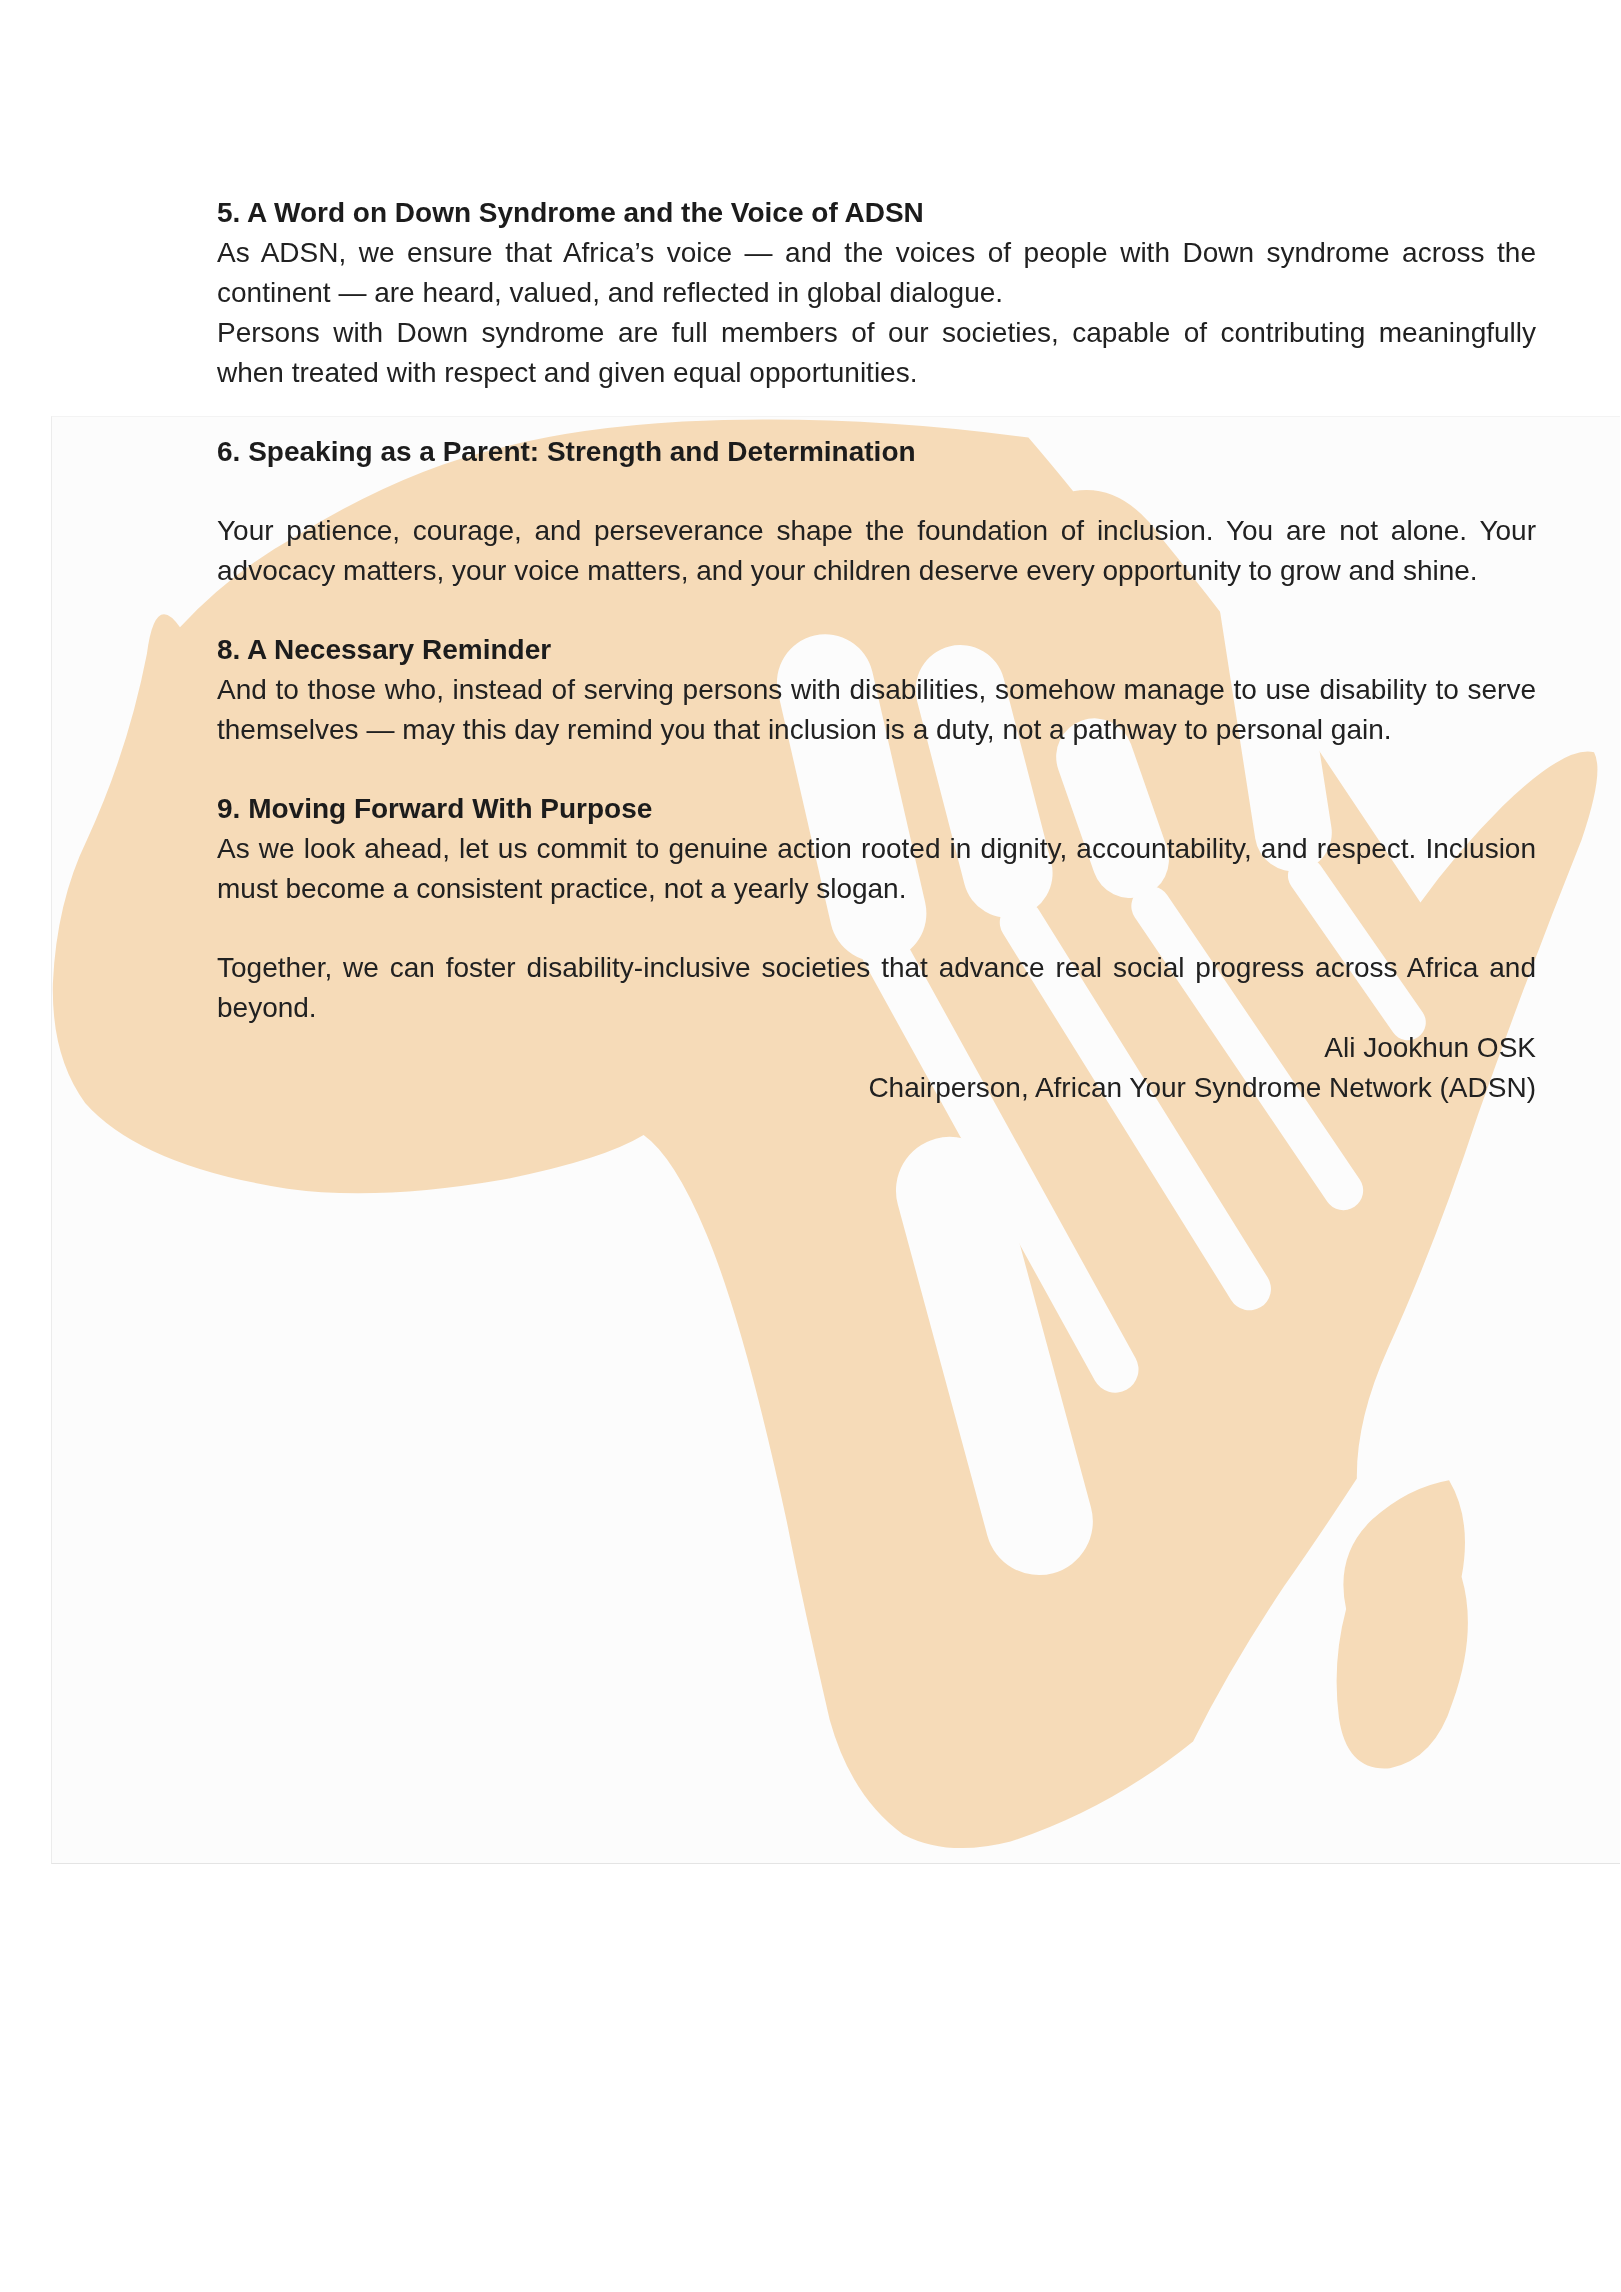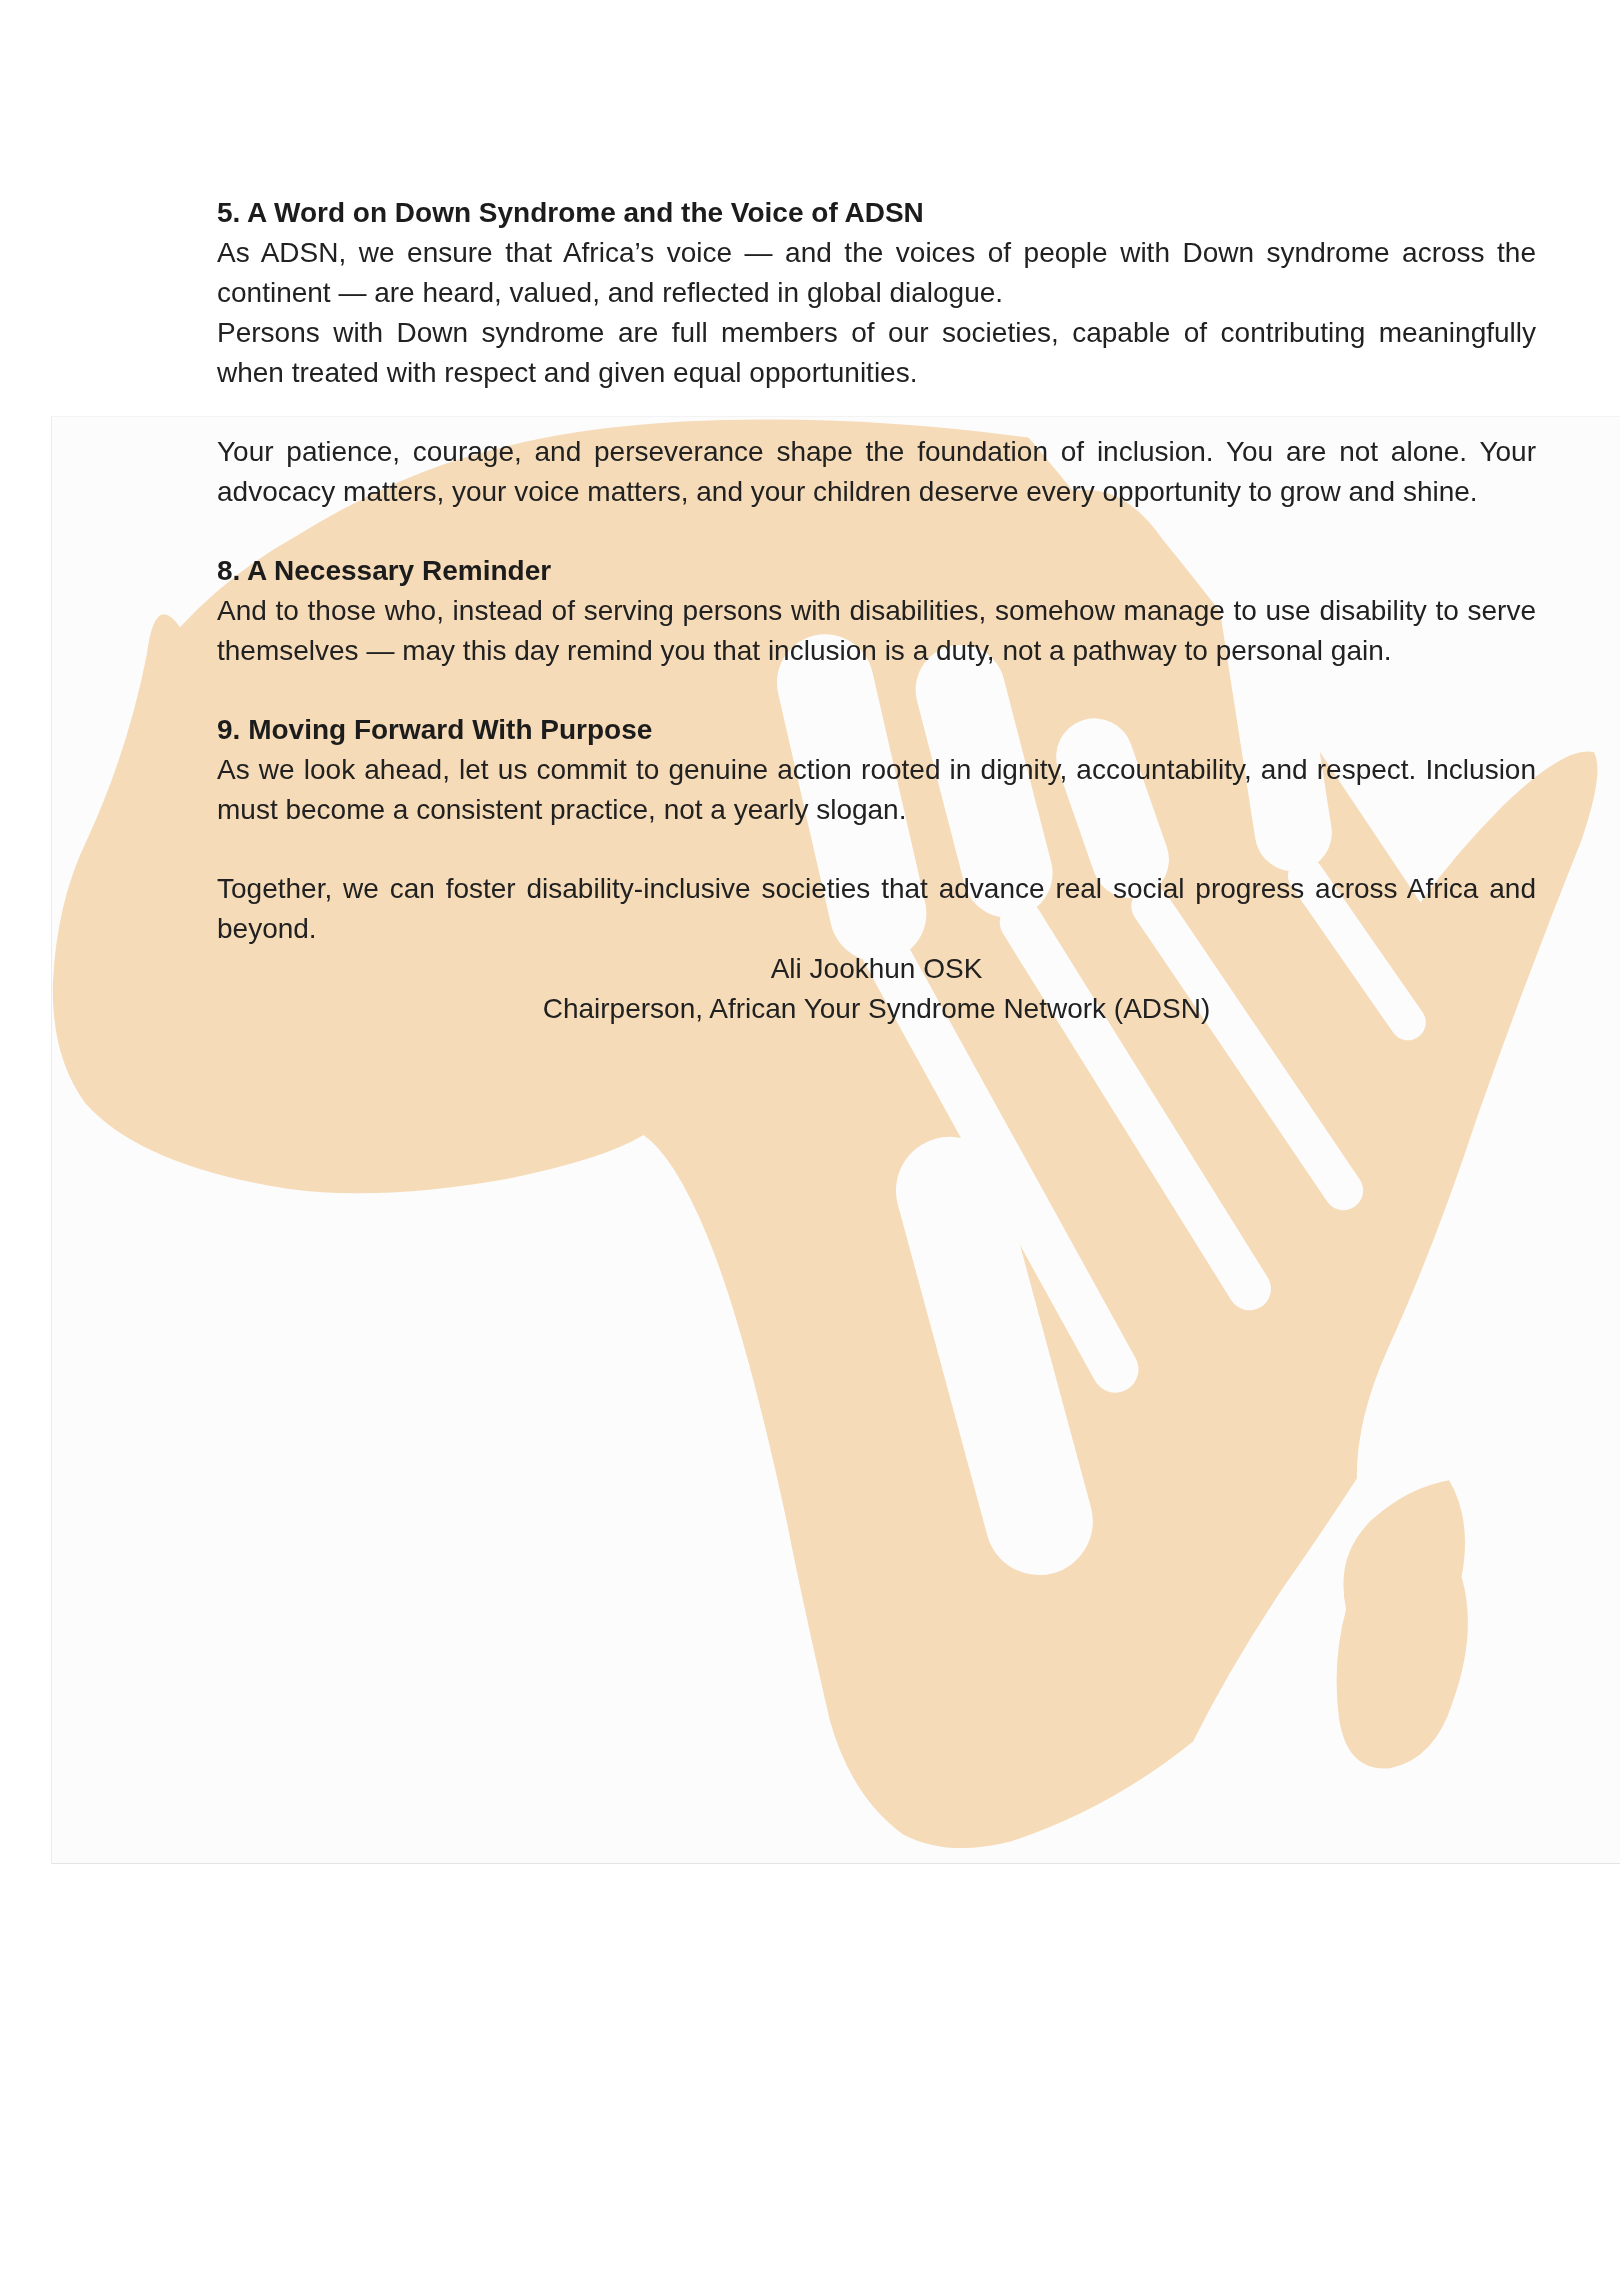--- a/index.html
+++ b/index.html
@@ -35,21 +35,21 @@
     line-height: 40px;
     z-index: 2;
   }
   .section { margin: 0 0 39px 0; }
   .section h2 {
     font-size: 28px; line-height: 40px;
     margin: 0; padding: 0; font-weight: bold; color: #1c1c1c;
   }
   .content p { margin: 0; padding: 0; text-align: justify; }
   .closing-para { margin: 0 0 39px 0; }
-  .signature p { text-align: center; }
+  .signature p { text-align: right; }
 </style>
 </head>
 <body>
 
 <div class="page">
 
   <div class="watermark-block">
     <svg viewBox="57 465 1752 1617" preserveAspectRatio="none" xmlns="http://www.w3.org/2000/svg" aria-hidden="true">
 
       <path d="M 200,700
@@ -108,20 +108,21 @@
 
   <main class="content">
 
     <section class="section">
       <h2>5. A Word on Down Syndrome and the Voice of ADSN</h2>
       <p>As ADSN, we ensure that Africa’s voice — and the voices of people with Down syndrome across the continent — are heard, valued, and reflected in global dialogue.</p>
       <p>Persons with Down syndrome are full members of our societies, capable of contributing meaningfully when treated with respect and given equal opportunities.</p>
     </section>
 
     <section class="section">
+      <h2>6. Speaking as a Parent: Strength and Determination</h2>
     </section>
 
     <section class="section">
       <p>Your patience, courage, and perseverance shape the foundation of inclusion. You are not alone. Your advocacy matters, your voice matters, and your children deserve every opportunity to grow and shine.</p>
     </section>
 
     <section class="section">
       <h2>8. A Necessary Reminder</h2>
       <p>And to those who, instead of serving persons with disabilities, somehow manage to use disability to serve themselves — may this day remind you that inclusion is a duty, not a pathway to personal gain.</p>
     </section>

